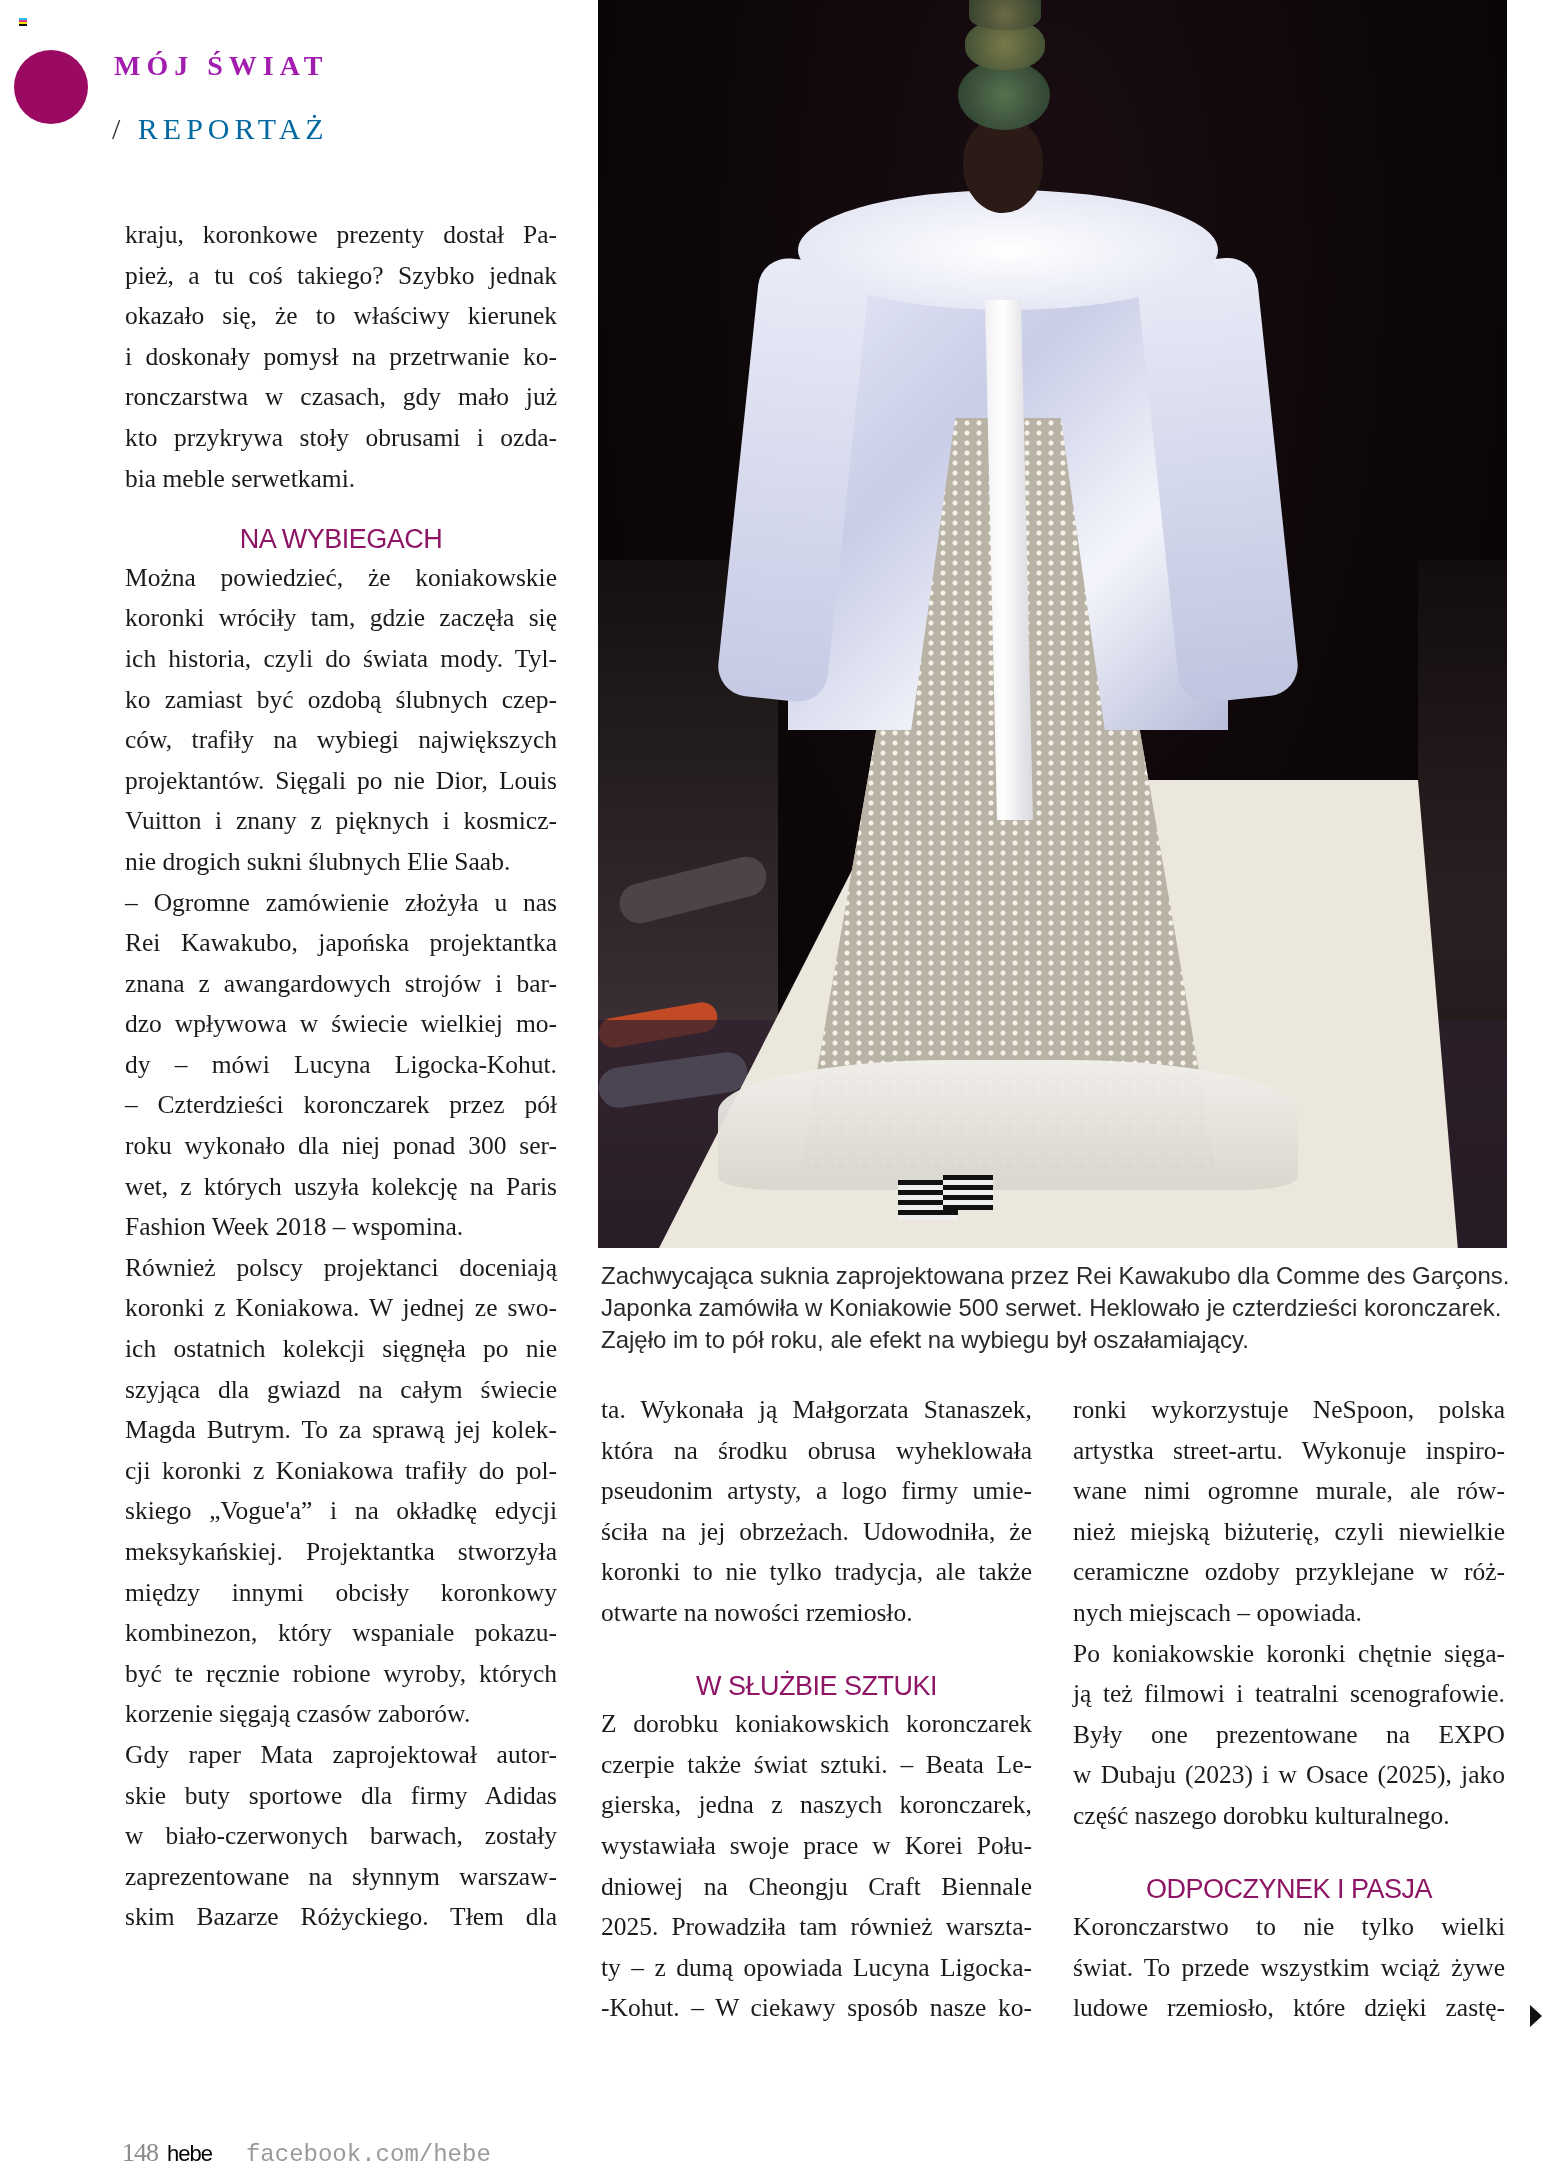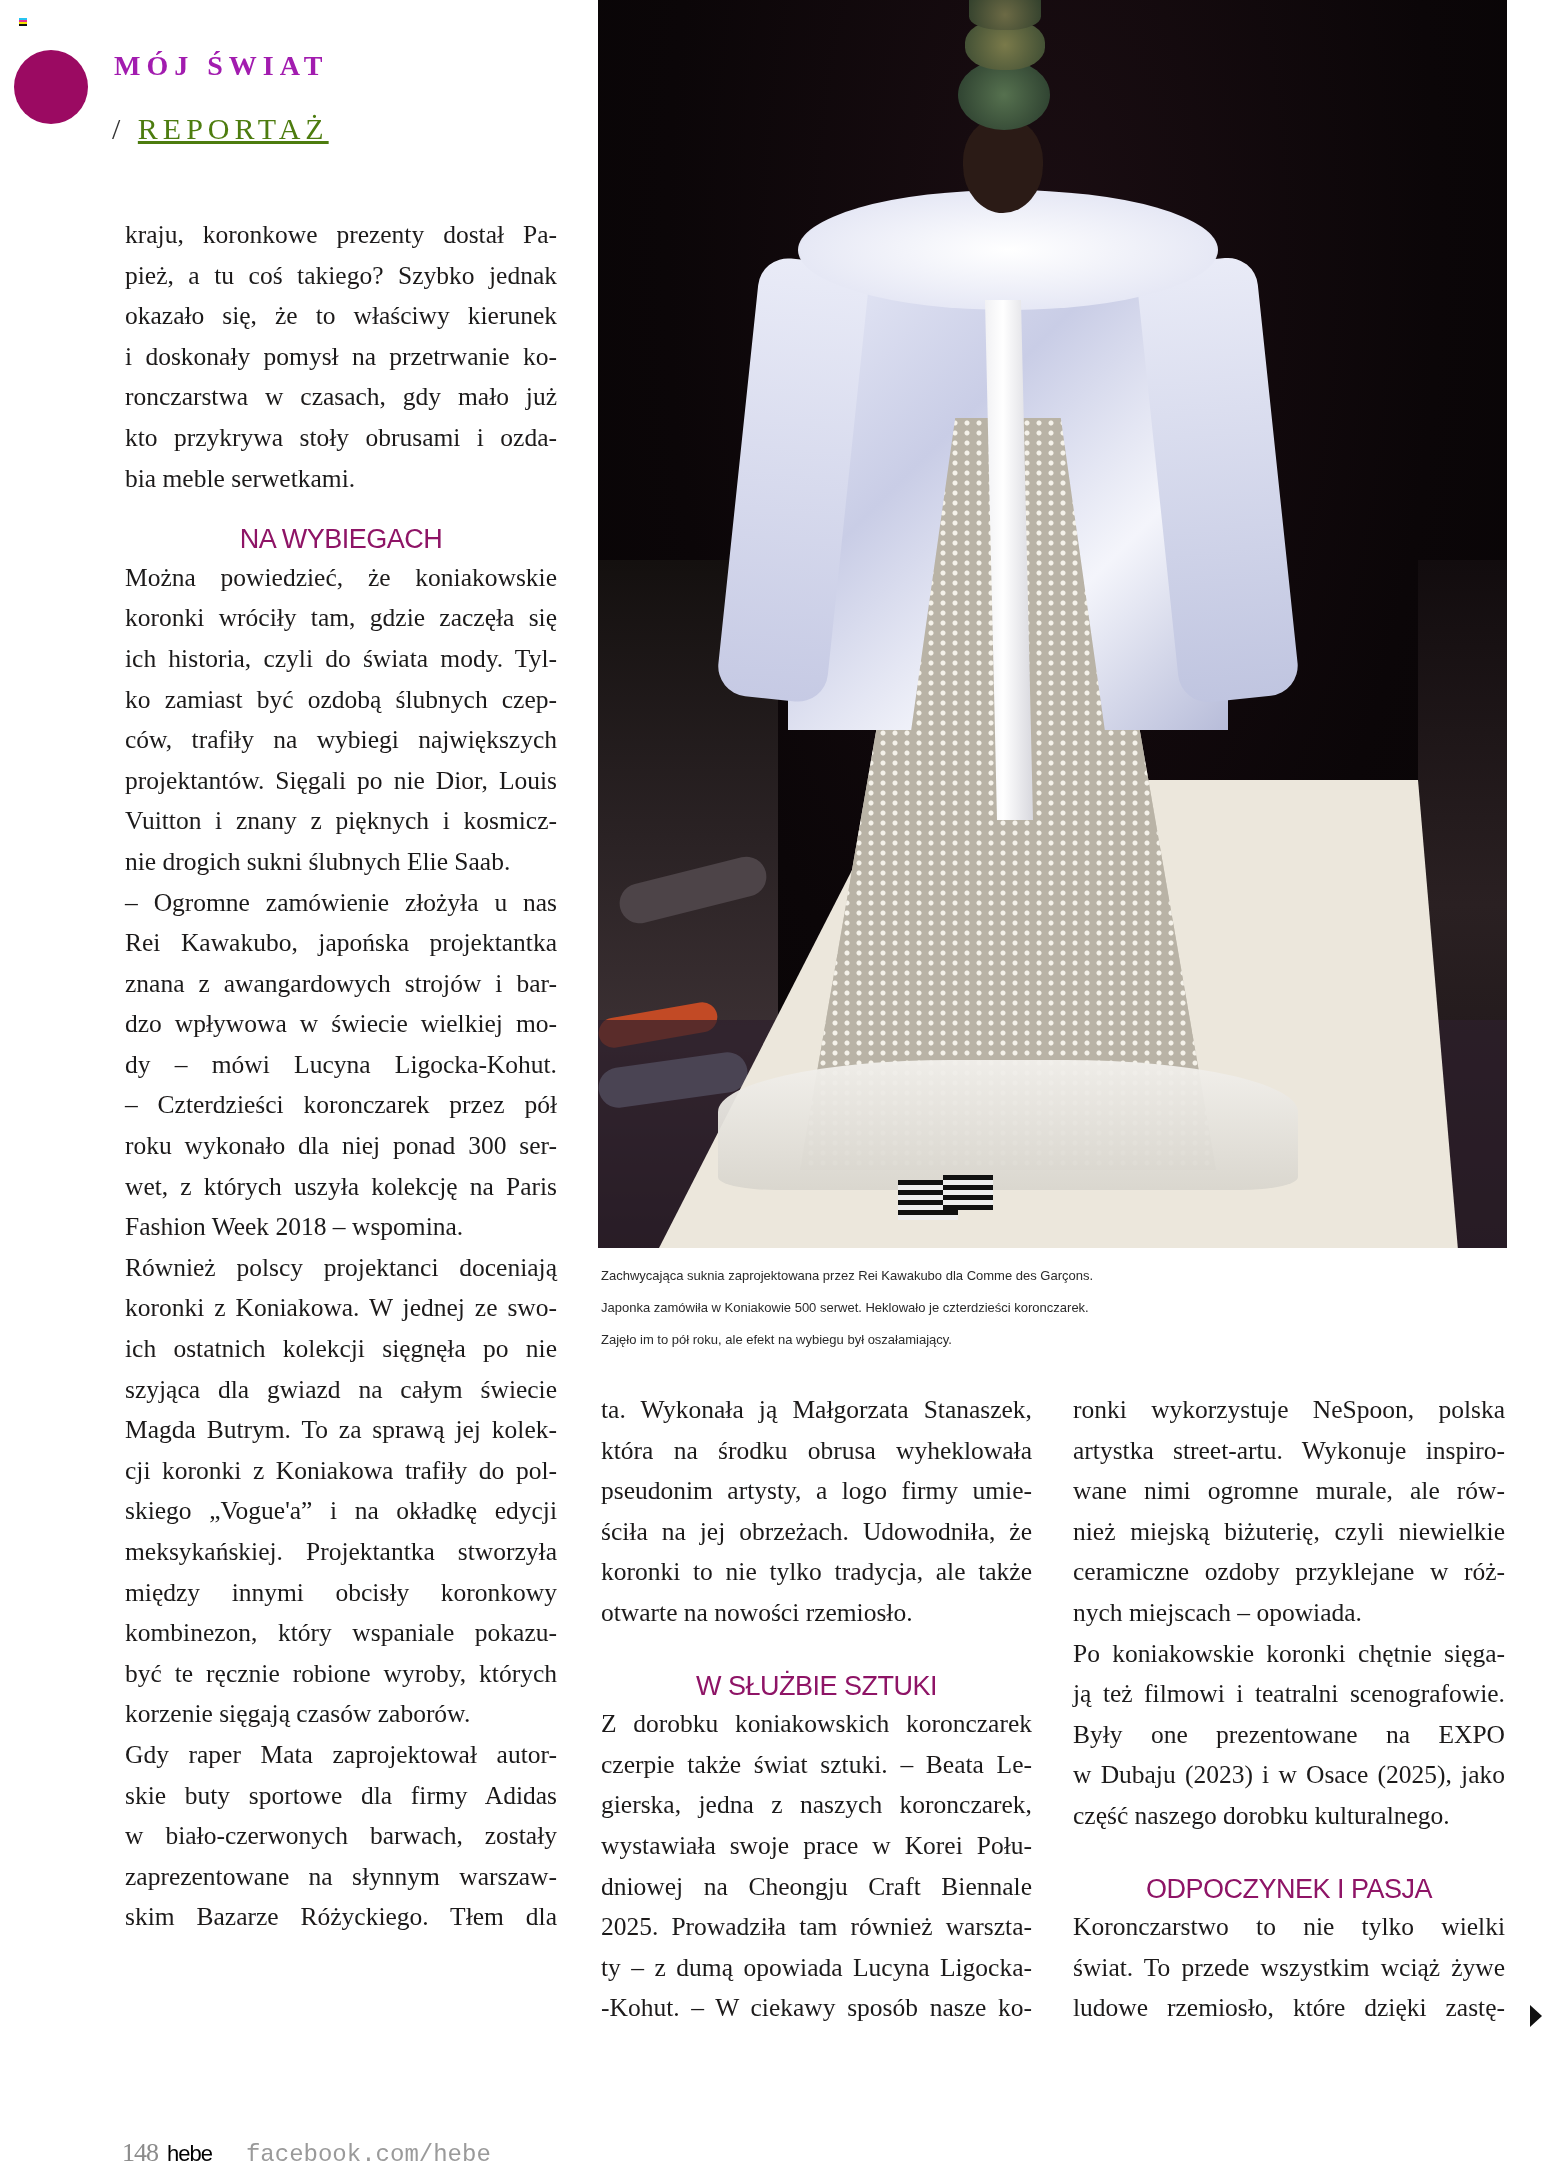--- a/index.html
+++ b/index.html
@@ -15,21 +15,21 @@
   .col { position:absolute; font-size:25.5px; line-height:40.6px; text-align:justify; }
   .col .line { display:block; white-space:nowrap; text-align:justify; text-align-last:justify; height:40.6px; }
   .col .line.last { text-align-last:left; }
   .heading { display:block; text-align:center; font-family:"Liberation Sans","DejaVu Sans",sans-serif;
              font-size:27px; font-weight:normal; letter-spacing:-0.5px; height:40.6px; line-height:44px; }
   .col-left { left:125px; top:215px; width:432px; }
   .col-mid  { left:601px; top:1390px; width:431px; }
   .col-right{ left:1073px; top:1390px; width:432px; }
   .photo { left:598px; top:0px; width:909px; height:1248px; overflow:hidden; background:#0b0608; }
   .caption { left:601px; top:1260px; width:906px; font-family:"Liberation Sans","DejaVu Sans",sans-serif;
-             font-size:13px; line-height:32px; color:#2a2a2a; }
+             font-size:24px; line-height:32px; color:#2a2a2a; }
   .caption .cline { display:block; white-space:nowrap; }
   .continue-arrow { left:1530px; top:2005px; width:0; height:0; border-top:11px solid transparent;
              border-bottom:11px solid transparent; border-left:12px solid #111; }
   .footer { left:122px; top:2138px; height:30px; white-space:nowrap; color:#8a8a8a; }
   .footer .page-num { font-size:26px; color:#8b8b8b; letter-spacing:-1px; }
   .footer .brand { font-family:"Liberation Sans","DejaVu Sans",sans-serif; font-weight:normal; font-size:22px; color:#000000; margin-left:5px; letter-spacing:-1px; }
   .footer .social { font-family:"Liberation Mono","DejaVu Sans Mono",monospace; font-size:24px; color:#9a9a9a; margin-left:30px; }
   
   .ph { position:absolute; }
 </style>
@@ -40,21 +40,21 @@
   <span style="background:#27c4f0"></span>
   <span style="background:#e8308f"></span>
   <span style="background:#f3e300"></span>
   <span style="background:#111"></span>
 </div>
 
 <div class="abs section-dot" id="sectionDot" style="background: rgb(155, 10, 98);"></div>
 <div class="abs kicker">MÓJ ŚWIAT</div>
 <div class="abs subkicker">
   <span class="slash">/</span>
-  <span class="cat" id="catLabel" style="color: #4d7c0f; text-decoration: underline;">REPORTAŻ</span>
+  <span class="cat" id="catLabel" style="color: #0369a1;">REPORTAŻ</span>
 </div>
 
 <div class="col col-left">
   <div>
     <span class="line">kraju, koronkowe prezenty dostał Pa-</span>
     <span class="line">pież, a tu coś takiego? Szybko jednak</span>
     <span class="line">okazało się, że to właściwy kierunek</span>
     <span class="line">i doskonały pomysł na przetrwanie ko-</span>
     <span class="line">ronczarstwa w czasach, gdy mało już</span>
     <span class="line">kto przykrywa stoły obrusami i ozda-</span>

